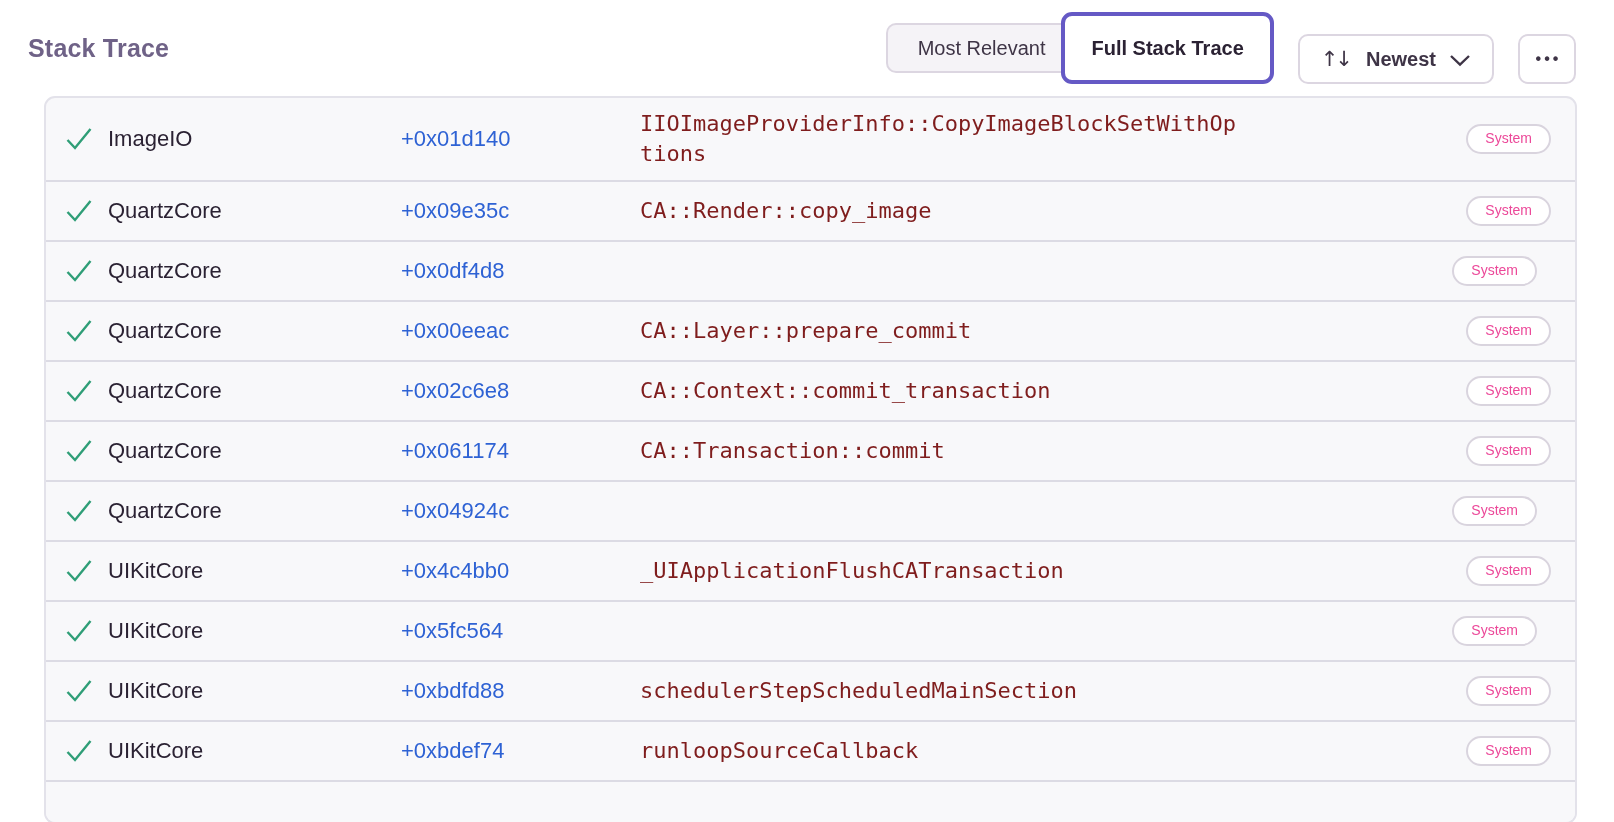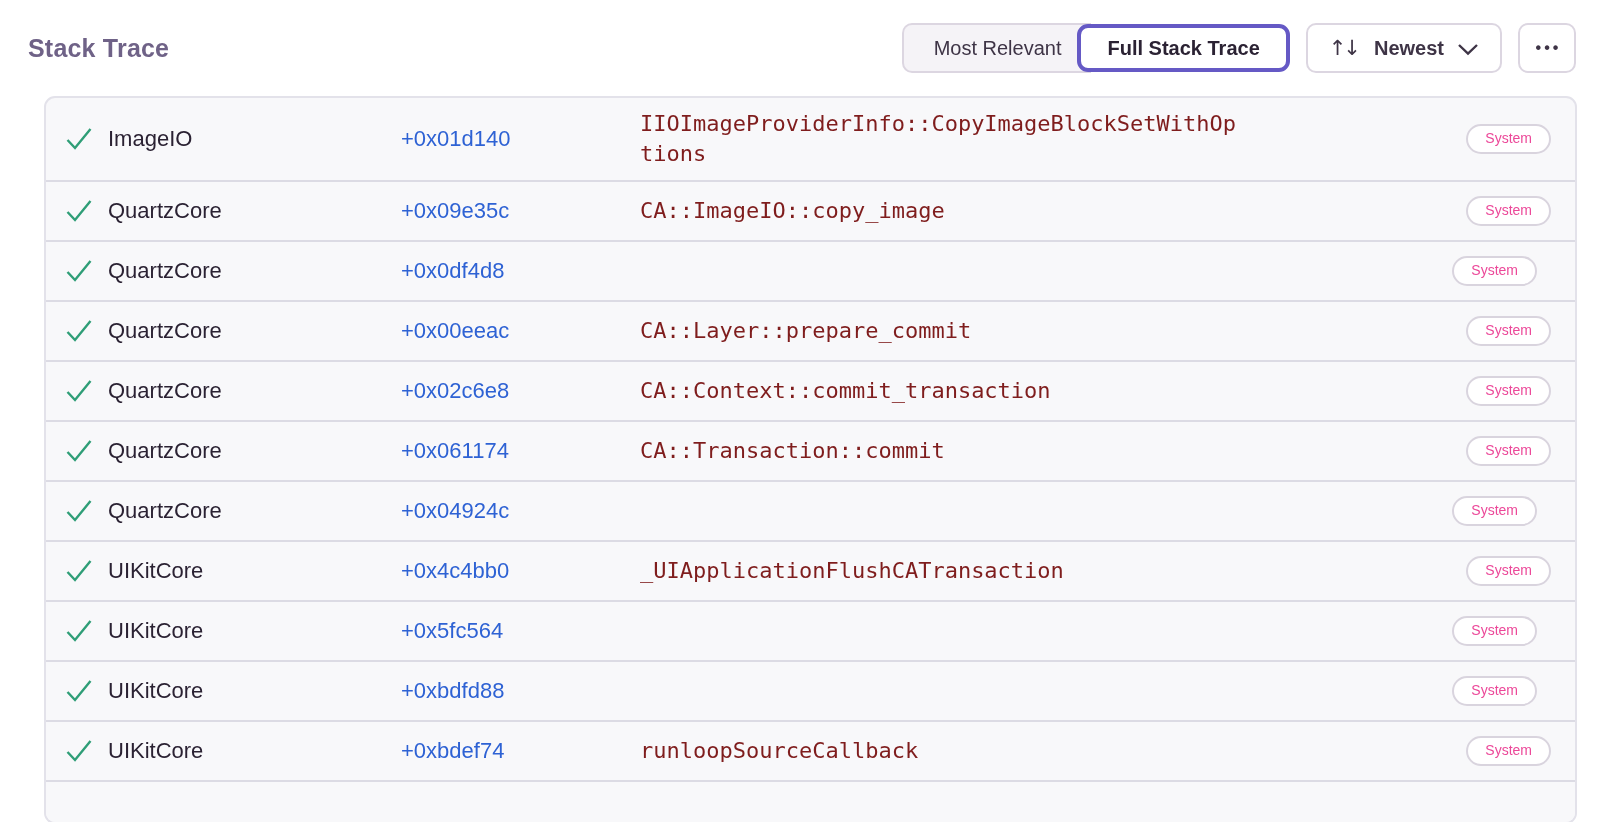--- a/index.html
+++ b/index.html
@@ -2,28 +2,28 @@
 <html><head>
 <meta charset="utf-8">
 <style>
   * { margin:0; padding:0; box-sizing:border-box; }
   html, body { width:1614px; height:822px; overflow:hidden; background:#ffffff;
     font-family:"Liberation Sans", sans-serif; }
 
   
   .header { height:96px; display:flex; align-items:center; padding:0 38px 0 28px; }
   .page-title { font-size:25px; font-weight:700; color:#6F6287; letter-spacing:.2px; }
-  .controls { margin-left:auto; display:flex; align-items:flex-end; gap:16px; }
+  .controls { margin-left:auto; display:flex; align-items:flex-end; gap:24px; }
 
   .segmented { display:flex; align-items:center; }
   .seg-btn { height:50px; padding:0 30px; font-size:20px; font-weight:500; color:#3E3446;
     background:#F5F3F7; border:2px solid #DCD6E1; border-right:none;
     border-radius:10px 0 0 10px; font-family:inherit; cursor:pointer; white-space:nowrap; }
   .seg-btn.active { background:#ffffff; border:4px solid #6559C5; border-radius:11px;
-    font-weight:700; color:#2B2233; height:48px; margin-left:-14px; padding:0 26px;
+    font-weight:700; color:#2B2233; height:72px; margin-left:-14px; padding:0 26px;
     position:relative; z-index:1; }
 
   .sort-btn { height:50px; display:flex; align-items:center; gap:13px; padding:0 21px;
     background:#ffffff; border:2px solid #DCD6E1; border-radius:10px; font-size:20px;
     font-weight:700; color:#3E3446; font-family:inherit; cursor:pointer; white-space:nowrap; }
   .sort-glyph { font-family:"DejaVu Sans", sans-serif; font-size:21px; font-weight:400;
     letter-spacing:-3px; color:#3E3446; padding-right:3px; }
   .chevron-icon svg { display:block; margin-top:2px; }
 
   .more-btn { width:58px; height:50px; background:#ffffff; border:2px solid #DCD6E1;
@@ -92,21 +92,21 @@
     <span class="badge">System</span>
   </div>
     <div class="frame-row">
     <span class="check-cell">
       <svg width="30" height="26" viewBox="0 0 30 26">
         <path d="M3.5 14 L11 22 L26.5 3" fill="none" stroke="#2F9E77" stroke-width="2.4"></path>
       </svg>
     </span>
     <span class="module">QuartzCore</span>
     <a class="address">+0x09e35c</a>
-    <span class="function">CA::ImageIO::copy_image</span>
+    <span class="function">CA::Render::copy_image</span>
     <span class="badge">System</span>
   </div>
     <div class="frame-row">
     <span class="check-cell">
       <svg width="30" height="26" viewBox="0 0 30 26">
         <path d="M3.5 14 L11 22 L26.5 3" fill="none" stroke="#2F9E77" stroke-width="2.4"></path>
       </svg>
     </span>
     <span class="module">QuartzCore</span>
     <a class="address">+0x0df4d8</a>
@@ -177,20 +177,21 @@
     <span class="badge">System</span>
   </div>
     <div class="frame-row">
     <span class="check-cell">
       <svg width="30" height="26" viewBox="0 0 30 26">
         <path d="M3.5 14 L11 22 L26.5 3" fill="none" stroke="#2F9E77" stroke-width="2.4"></path>
       </svg>
     </span>
     <span class="module">UIKitCore</span>
     <a class="address">+0xbdfd88</a>
+    <span class="function">schedulerStepScheduledMainSection</span>
     <span class="badge">System</span>
   </div>
     <div class="frame-row">
     <span class="check-cell">
       <svg width="30" height="26" viewBox="0 0 30 26">
         <path d="M3.5 14 L11 22 L26.5 3" fill="none" stroke="#2F9E77" stroke-width="2.4"></path>
       </svg>
     </span>
     <span class="module">UIKitCore</span>
     <a class="address">+0xbdef74</a>

